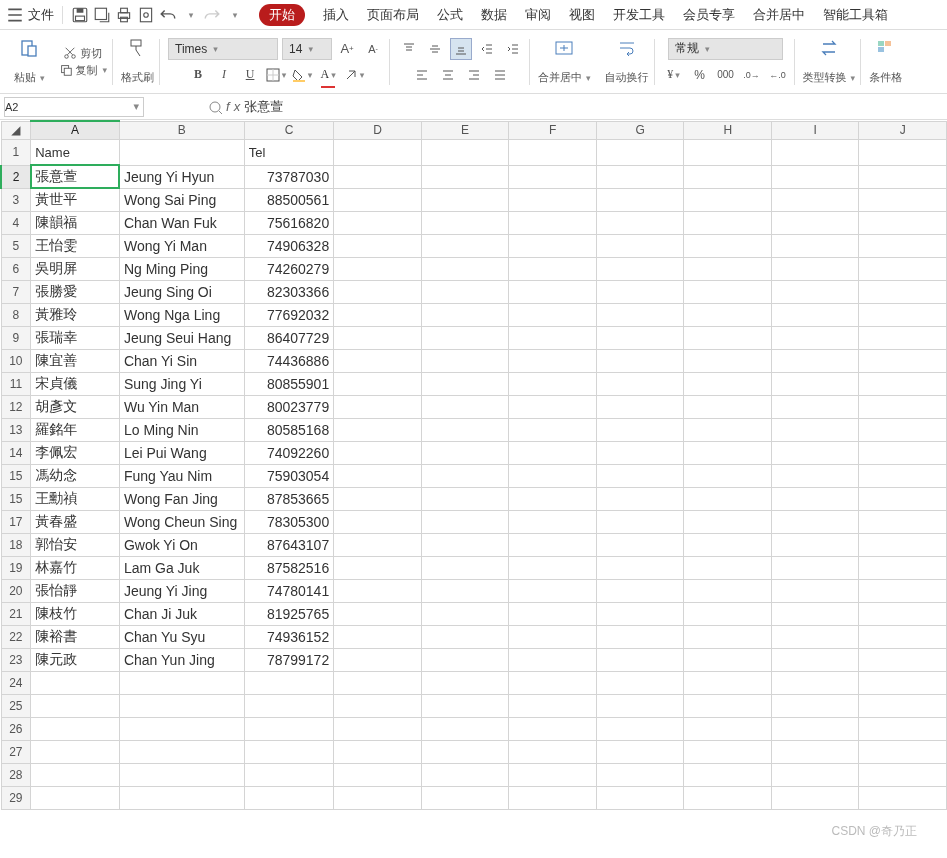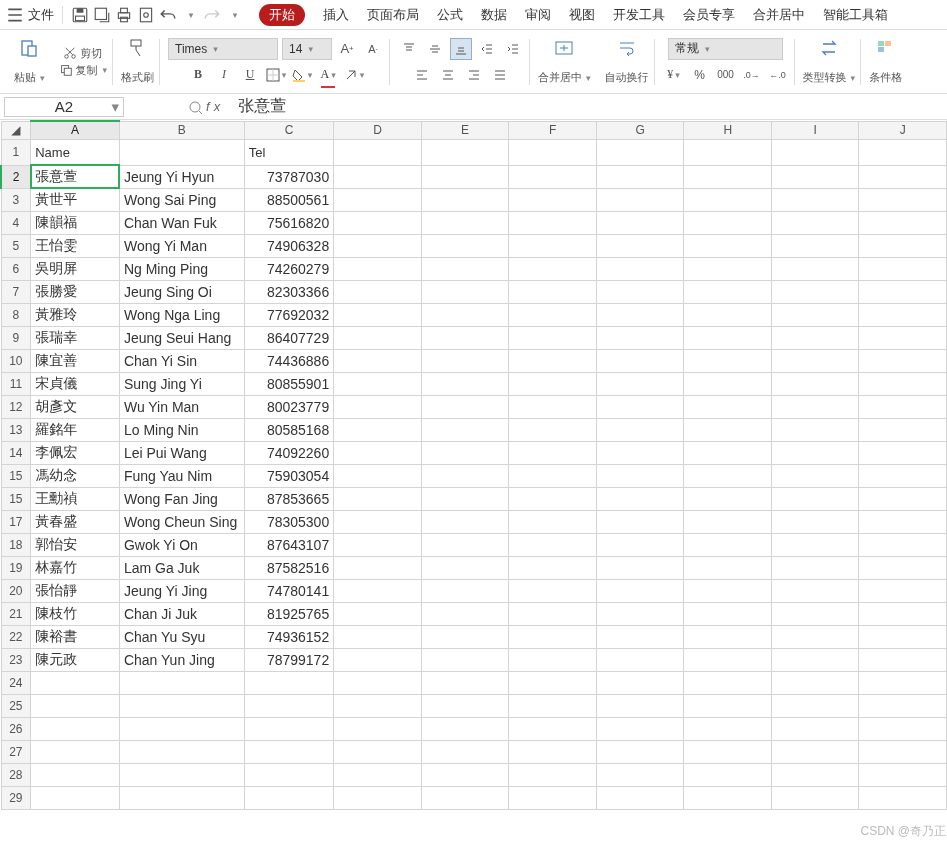--- a/index.html
+++ b/index.html
@@ -20,38 +20,38 @@
   .rib-item { display:flex; align-items:center; gap:3px; font-size:11px; color:#555; cursor:pointer;justify-content:center;}
   .rib-item svg { width:14px; height:14px; }
   .font-sel, .size-sel, .fmt-sel { border:1px solid #ccc; background:#e5e5e5; height:22px; font-size:12px; display:flex; align-items:center; padding:0 6px; gap:4px; cursor:pointer;}
   .font-sel { width:110px; }
   .size-sel { width:50px; }
   .fmt-sel { width:115px; }
   .btn-sq { width:22px; height:22px; display:flex; align-items:center; justify-content:center; cursor:pointer; color:#555;}
   .btn-sq svg { width:14px; height:14px; }
   .btn-sq.sel { background:#d6e4f0; border:1px solid #9ac; }
   .fb-row { display:flex; align-items:center; height:26px; border-bottom:1px solid #ddd; padding:0 4px; gap:4px;}
-  .name-box { width:120px; border:1px solid #ccc; height:20px; background:#fff; display:flex; align-items:center; justify-content:center; position:relative; font-size:15px;}
+  .name-box { width:140px; border:1px solid #ccc; height:20px; background:#fff; display:flex; align-items:center; justify-content:flex-start; position:relative; font-size:11px;}
   .name-box .dd { position:absolute; right:4px; color:#888;}
   .fx-lbl { font-style:italic; color:#666; margin-left:60px; font-size:13px; display:flex; align-items:center; gap:4px;}
-  .fx-val { margin-left:14px; font-size:16px; color:#333;font-family:Liberation Serif, serif;}
+  .fx-val { margin-left:0; font-size:13px; color:#333;font-family:Liberation Serif, serif;}
   .grid-wrap { position:relative; overflow:hidden; height:730px; }
   table.sheet { border-collapse:collapse; table-layout:fixed; }
   .sheet th, .sheet td { border:1px solid #d4d4d4; padding:0 4px; font-weight:normal; background:#fff; overflow:hidden; white-space:nowrap; text-overflow:clip; vertical-align:middle;}
   .sheet thead th { background:#f4f4f4; color:#555; text-align:center; height:18px; font-size:12px;}
   .sheet tbody th.rowh { background:#f4f4f4; color:#555; text-align:center; width:30px; font-size:12px;}
   .sheet tbody td { height:23px; font-size:14px; text-align:left;}
   .sheet tbody td.num { text-align:right; }
   .colA { width:90px; } .colB { width:125px;} .colC { width:90px;} .colw{width:90px;}
   .corner { width:30px; background:#f4f4f4;}
   .col-sel { background:#e8e8e8 !important; color:#222 !important; border-top:2px solid #2ead5c !important;}
   .row-sel { background:#e8e8e8 !important; color:#222 !important; border-left:2px solid #2ead5c !important;}
   .cell-sel { outline:2px solid #2ead5c; outline-offset:-1px; }
   .chev::after{content:"▾"; font-size:9px; color:#888; margin-left:2px;}
-  .watermark { position:absolute; right:1px; bottom:10px; color:#bbb; font-size:12px; }
+  .watermark { position:absolute; right:30px; bottom:10px; color:#bbb; font-size:12px; }
   .sheet tbody tr.hdr td { height:26px; font-size:13px;}
 </style>
 </head>
 <body>
 
 <div class="menu-bar">
   <span class="menu-icon">
       <svg viewBox="0 0 16 16">
         <path d="M2 3h12M2 8h12M2 13h12" stroke="#555" stroke-width="1.5"></path>
       </svg>

